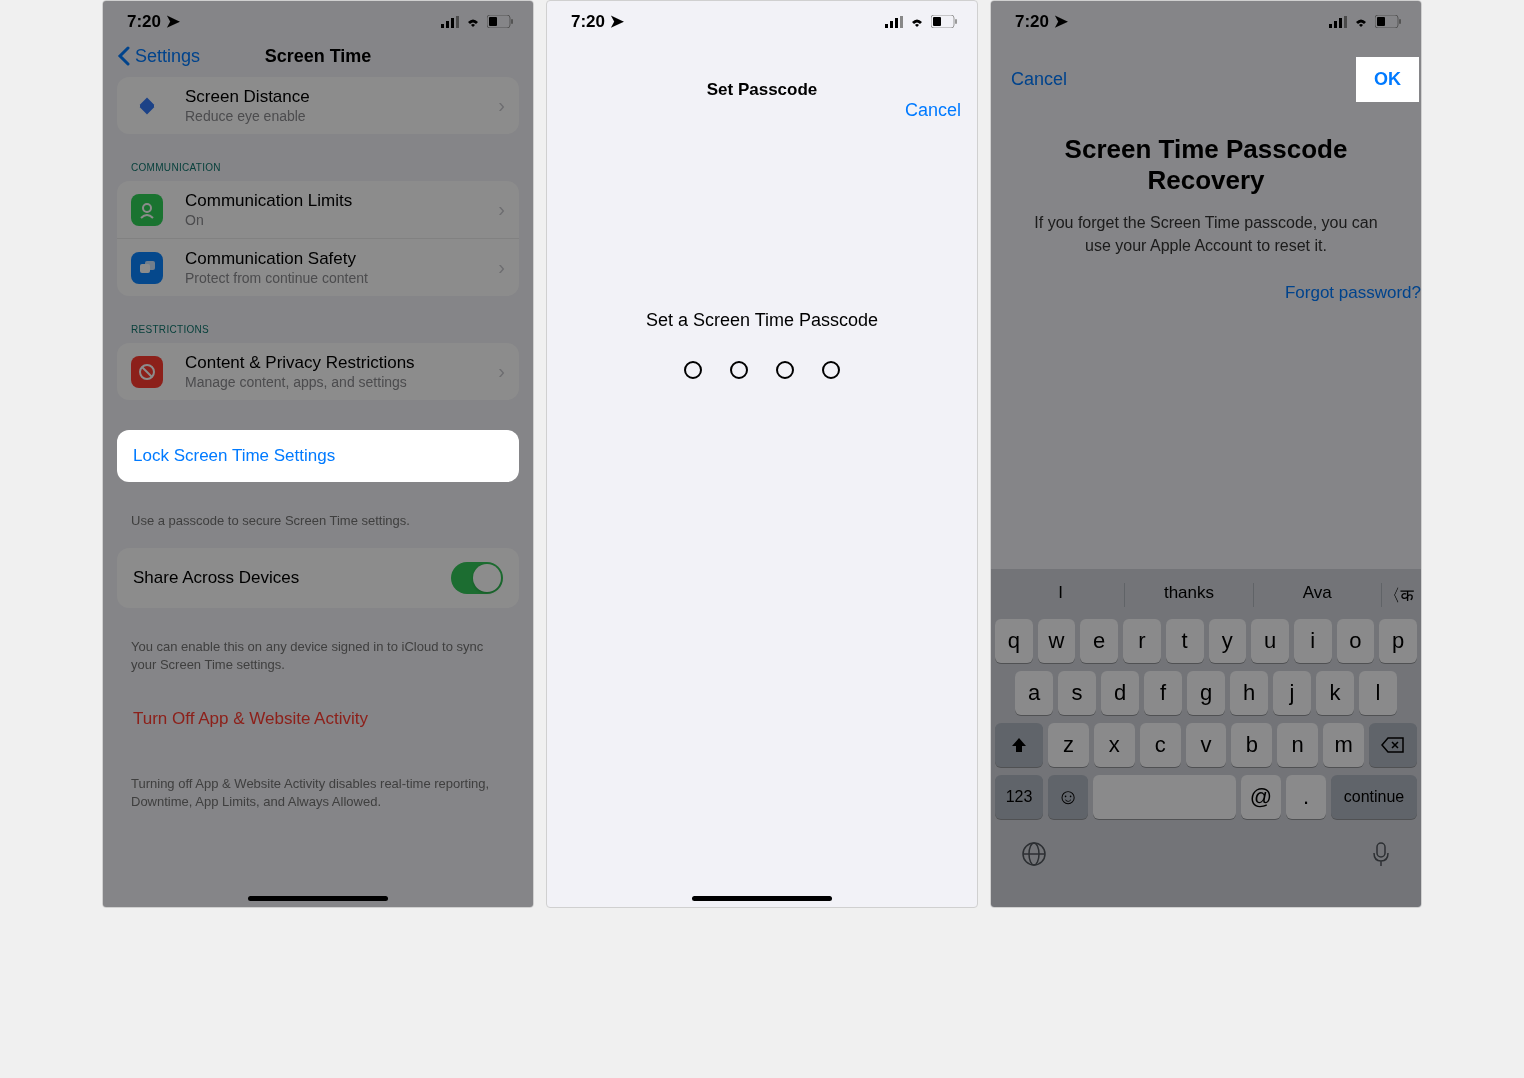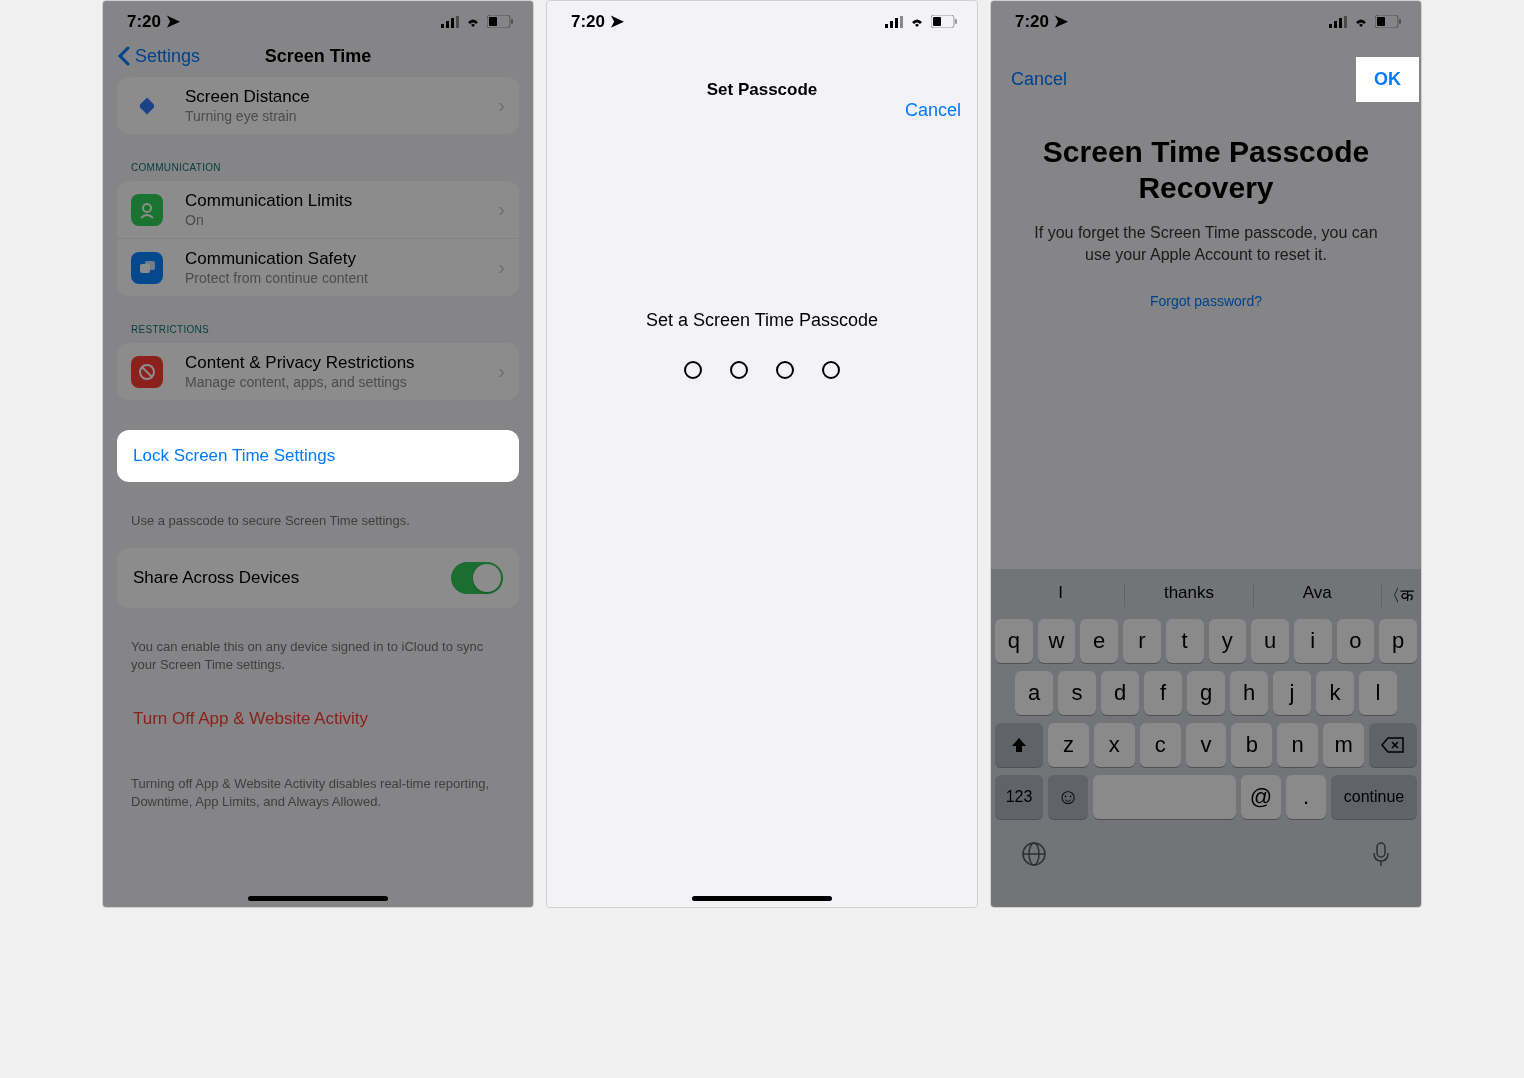--- a/index.html
+++ b/index.html
@@ -32,26 +32,26 @@
   .p2-cancel { position: absolute; right: 16px; top: 62px; color: #007aff; font-size: 18px; }
   .p2-prompt { text-align: center; font-size: 18px; font-weight: 500; margin-top: 210px; }
   .dots { display: flex; justify-content: center; gap: 28px; margin-top: 30px; }
   .dot { width: 18px; height: 18px; border: 2px solid #000; border-radius: 50%; }
   
   .p3-sheet { position: absolute; top: 54px; left: 0; right: 0; bottom: 0; background: #f2f2f7; border-radius: 12px 12px 0 0; }
   .p3-top { display: flex; justify-content: space-between; padding: 14px 20px; }
   .p3-cancel { color: #007aff; font-size: 18px; }
   .p3-ok { color: #007aff; font-size: 18px; font-weight: 600; }
   .p3-ok-wrap { padding: 12px 18px; background: #fff; position: relative; z-index: 10; }
-  .p3-h1 { font-size: 30px; font-weight: 700; text-align: center; padding: 30px 30px 16px 30px; line-height: 1.2; }
+  .p3-h1 { font-size: 26px; font-weight: 700; text-align: center; padding: 30px 30px 16px 30px; line-height: 1.2; }
   .p3-desc { font-size: 16px; text-align: center; color: #333; padding: 0 40px; line-height: 1.4; }
   .p3-input-wrap { margin: 32px 0 0 0; padding: 8px 14px; background: #fff; position: relative; z-index: 10; }
   .p3-input { width: 100%; background: #eeeef3; border: none; border-radius: 10px; padding: 14px 16px; font-size: 17px; color: #000; }
   .p3-input::placeholder { color: #9a9aa0; }
-  .p3-forgot { text-align: center; color: #007aff; font-size: 14px; margin-top: 26px; }
+  .p3-forgot { text-align: right; color: #007aff; font-size: 17px; margin-top: 26px; }
   .keyboard { position: absolute; bottom: 0; left: 0; right: 0; background: #d1d4da; padding-top: 6px; }
   .kb-sugg { display: flex; justify-content: space-around; padding: 8px 6px; font-size: 17px; }
   .kb-sugg span { flex: 1; text-align: center; }
   .kb-sugg span + span { border-left: 1px solid #b0b4bc; }
   .kb-row { display: flex; gap: 5px; padding: 4px 4px; justify-content: center; }
   .key { background: #fcfcfe; border-radius: 6px; box-shadow: 0 1px 0 rgba(0,0,0,0.3); height: 44px; display: flex; align-items: center; justify-content: center; font-size: 22px; flex: 1; min-width: 0; }
   .key-dark { background: #b0b7c2; }
   .space { flex: 4; }
   .kb-bottom { display: flex; justify-content: space-between; padding: 18px 30px 40px 30px; }
   .globe, .mic { font-size: 24px; color: #50555c; }
@@ -95,21 +95,21 @@
 
   <div class="group">
     <div class="row">
       <div class="icon-box">
         <svg width="22" height="22">
             <path d="M11 4 L6 9 L16 9 Z M11 18 L6 13 L16 13 Z M4 11 L18 11" stroke="#3478f6" stroke-width="2" fill="#3478f6"></path>
           </svg>
       </div>
       <div class="row-text">
         <div class="row-title">Screen Distance</div>
-        <div class="row-sub">Turning eye strain</div>
+        <div class="row-sub">Reduce eye enable</div>
       </div>
       <span class="chevron">›</span>
     </div>
   </div>
 
   <div class="group-label">COMMUNICATION</div>
   <div class="group">
     <div class="row">
       <div class="icon-box" style="background:#30d158">
         <svg width="20" height="20">

